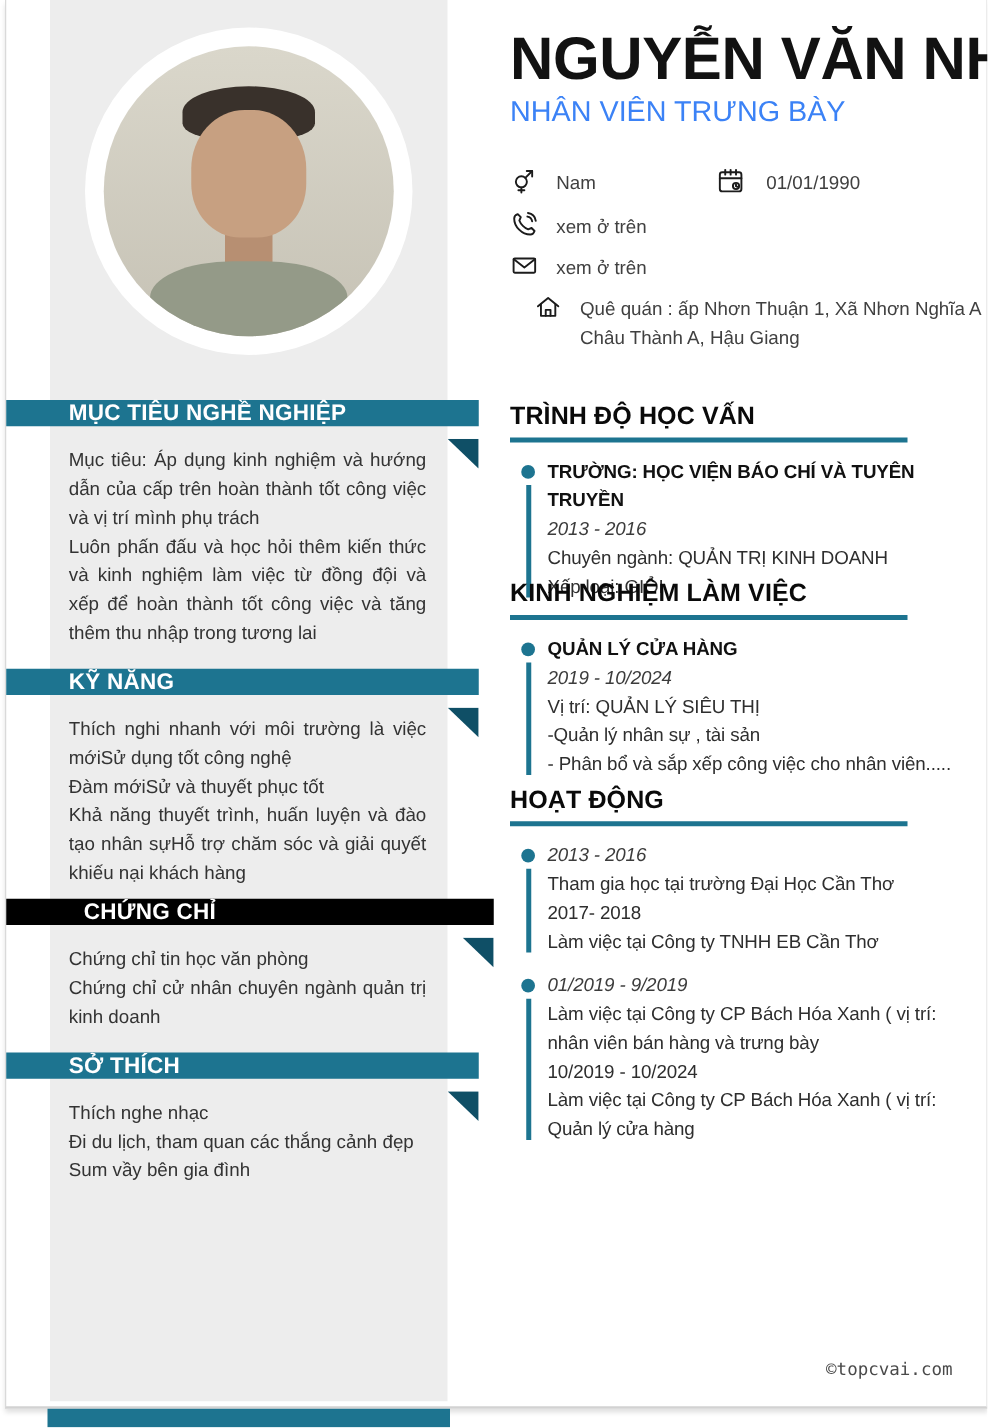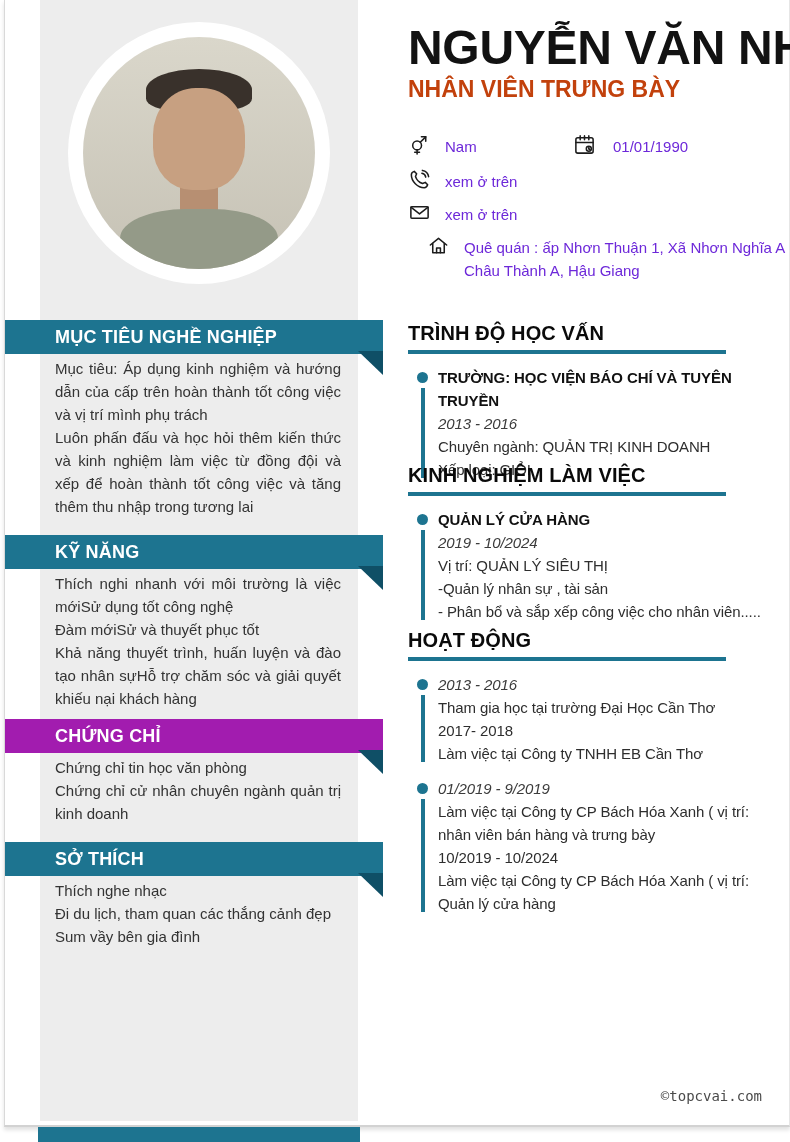--- a/index.html
+++ b/index.html
@@ -13,33 +13,33 @@
   
   .photo-ring{position:absolute;left:68px;top:22px;width:262px;height:262px;border-radius:50%;background:#fff;}
   .photo{position:absolute;left:15px;top:15px;width:232px;height:232px;border-radius:50%;overflow:hidden;
          background:linear-gradient(#dad7cb,#c6c2b5);}
   .ph-body{position:absolute;top:74%;left:16%;width:68%;height:30%;background:#949a88;border-radius:42% 42% 0 0;}
   .ph-neck{position:absolute;top:58%;left:42%;width:16%;height:20%;background:#b78f72;}
   .ph-face{position:absolute;top:22%;left:30%;width:40%;height:44%;background:#c7a081;border-radius:46% 46% 42% 42%;}
   .ph-hair{position:absolute;top:14%;left:27%;width:46%;height:18%;background:#39312b;border-radius:50% 50% 30% 30%;}
 
   
-  .sbar{position:absolute;left:5px;width:378px;height:34px;display:flex;align-items:center;}
+  .sbar{position:absolute;left:5px;width:378px;height:21px;display:flex;align-items:center;}
   .sbar .bar-title{color:#fff;font-weight:bold;font-size:18px;padding-left:50px;letter-spacing:.2px;white-space:nowrap;}
   .sbar .fold{position:absolute;right:0;top:31px;width:25px;height:24px;
               clip-path:polygon(0 0,100% 0,100% 100%);-webkit-clip-path:polygon(0 0,100% 0,100% 100%);}
   .sbody{position:absolute;left:55px;width:286px;font-size:15px;line-height:23px;color:#333;}
   .sbody p{margin:0;text-align:justify;}
 
   
   .name{position:absolute;left:408px;top:20px;font-size:48px;font-weight:800;color:#121212;letter-spacing:-.3px;white-space:nowrap;}
-  .subtitle{position:absolute;left:408px;top:76px;font-size:23px;color:#c2410c;white-space:nowrap;font-weight:bold;}
-
-  
-  .crow{position:absolute;display:flex;align-items:flex-start;gap:14px;font-size:15px;color:#6d28d9;}
+  .subtitle{position:absolute;left:408px;top:76px;font-size:23px;color:#3b82f6;white-space:nowrap;}
+
+  
+  .crow{position:absolute;display:flex;align-items:flex-start;gap:14px;font-size:15px;color:#404040;}
   .crow .icon{width:23px;height:23px;flex:0 0 auto;}
   .crow .icon svg{width:23px;height:23px;stroke:#1c1c1c;fill:none;stroke-width:1.6;stroke-linecap:round;stroke-linejoin:round;}
   .crow .cval{padding-top:2px;line-height:23px;}
   .addr{width:342px;}
 
   
   .msec{position:absolute;left:408px;width:368px;}
   .msec h2{margin:0;font-size:20px;font-weight:bold;color:#0a0a0a;line-height:26px;letter-spacing:.1px;}
   .hr{width:318px;height:4px;margin-top:4px;}
   .entry{position:relative;margin-top:12px;padding-left:30px;}
@@ -143,21 +143,21 @@
   <div class="sbar" style="top:535px;background:#1d7490;">
     <span class="bar-title">KỸ NĂNG</span>
     <span class="fold" style="background:#0f4f66;"></span>
   </div>
   <div class="sbody" style="top:572px;">
     <p>Thích nghi nhanh với môi trường là việc mớiSử dụng tốt công nghệ</p>
     <p>Đàm mớiSử và thuyết phục tốt</p>
     <p>Khả năng thuyết trình, huấn luyện và đào tạo nhân sựHỗ trợ chăm sóc và giải quyết khiếu nại khách hàng</p>
   </div>
 
-  <div class="sbar" style="top:719px;background:#a21caf;">
+  <div class="sbar" style="top:719px;background:#000000;padding-left:12px;">
     <span class="bar-title">CHỨNG CHỈ</span>
     <span class="fold" style="background:#0f4f66;"></span>
   </div>
   <div class="sbody" style="top:756px;">
     <p>Chứng chỉ tin học văn phòng</p>
     <p>Chứng chỉ cử nhân chuyên ngành quản trị kinh doanh</p>
   </div>
 
   <div class="sbar" style="top:842px;background:#1d7490;">
     <span class="bar-title">SỞ THÍCH</span>

